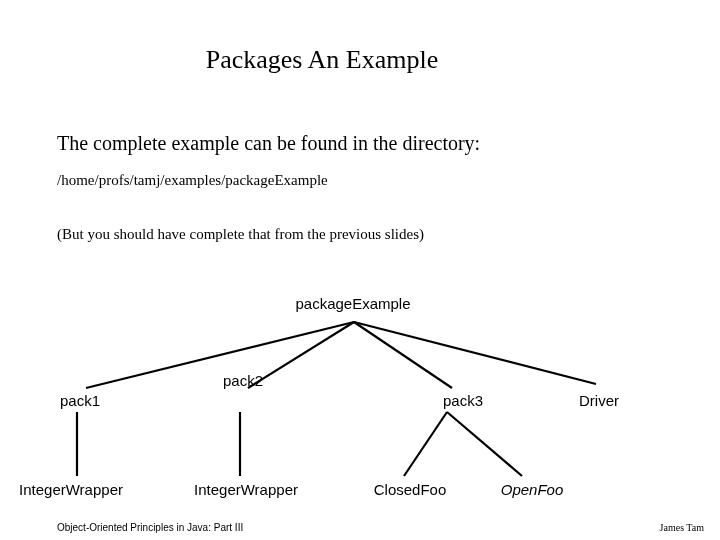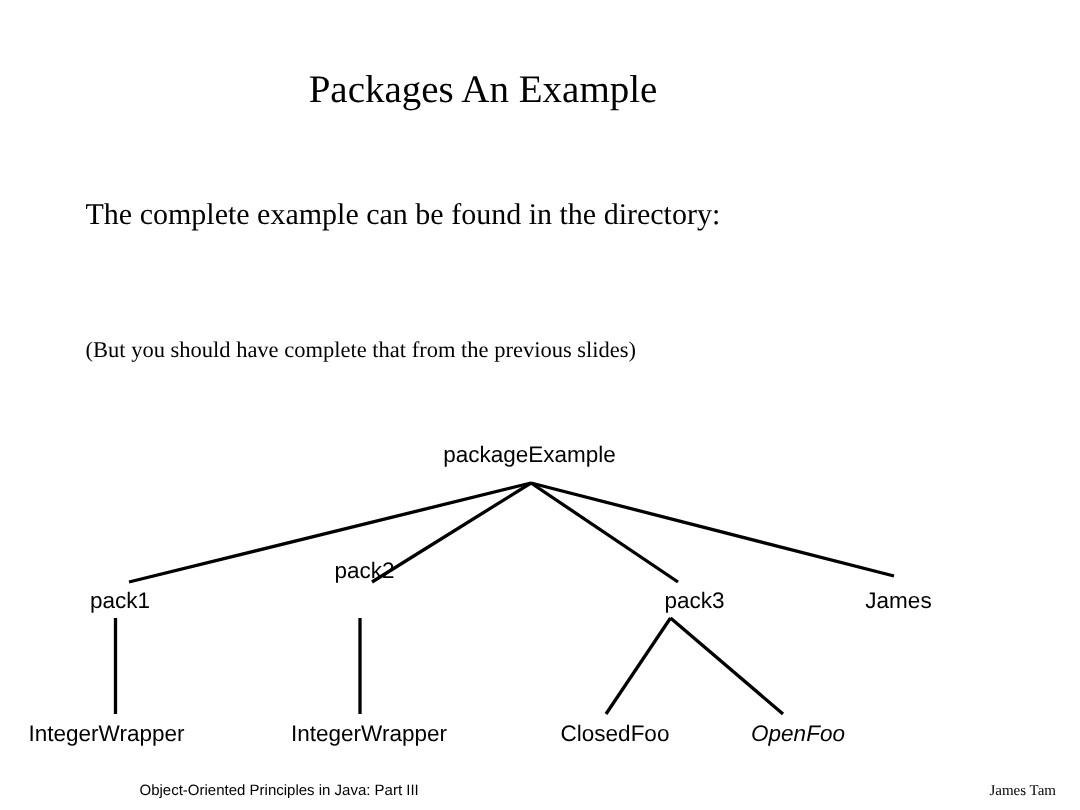--- a/index.html
+++ b/index.html
@@ -94,38 +94,38 @@
     position: absolute;
     color: #000000;
     white-space: nowrap;
   }
   #footer-left {
     left: 57px;
     top: 521px;
     font-family: "Liberation Sans", "DejaVu Sans", sans-serif;
     font-size: 10px;
     line-height: 13px;
-    margin-left: 36px;
   }
   #footer-right {
     right: 16px;
     top: 521px;
     font-family: "Liberation Serif", "DejaVu Serif", serif;
     font-size: 10px;
     line-height: 13px;
   }
 </style>
 </head>
 <body>
 
 <div id="slide">
 
   <div id="slide-title">Packages An Example</div>
 
   <div class="body-line" id="line-directory-intro">The complete example can be found in the directory:</div>
+  <div class="body-line" id="line-directory-path">/home/profs/tamj/examples/packageExample</div>
   <div class="body-line" id="line-aside">(But you should have complete that from the previous slides)</div>
 
   <div id="tree">
 
     <svg id="tree-svg" width="720" height="540" viewBox="0 0 720 540">
 
       <line x1="354" y1="322" x2="86" y2="388" stroke="#000000" stroke-width="2.2"></line>
       <line x1="354" y1="322" x2="248" y2="388" stroke="#000000" stroke-width="2.2"></line>
       <line x1="354" y1="322" x2="452" y2="388" stroke="#000000" stroke-width="2.2"></line>
       <line x1="354" y1="322" x2="596" y2="384" stroke="#000000" stroke-width="2.2"></line>
@@ -135,21 +135,21 @@
 
       <line x1="447" y1="412" x2="404" y2="476" stroke="#000000" stroke-width="2.2"></line>
       <line x1="447" y1="412" x2="522" y2="476" stroke="#000000" stroke-width="2.2"></line>
     </svg>
 
     <div class="node root" id="node-root">packageExample</div>
 
     <div class="node" id="node-pack1">pack1</div>
     <div class="node" id="node-pack2">pack2</div>
     <div class="node" id="node-pack3">pack3</div>
-    <div class="node" id="node-driver">James</div>
+    <div class="node" id="node-driver">Driver</div>
 
     <div class="node" id="node-iw1">IntegerWrapper</div>
     <div class="node" id="node-iw2">IntegerWrapper</div>
     <div class="node" id="node-closedfoo">ClosedFoo</div>
     <div class="node italic" id="node-openfoo">OpenFoo</div>
 
   </div>
 
   <div class="footer-text" id="footer-left">Object-Oriented Principles in Java: Part III</div>
   <div class="footer-text" id="footer-right">James Tam</div>

